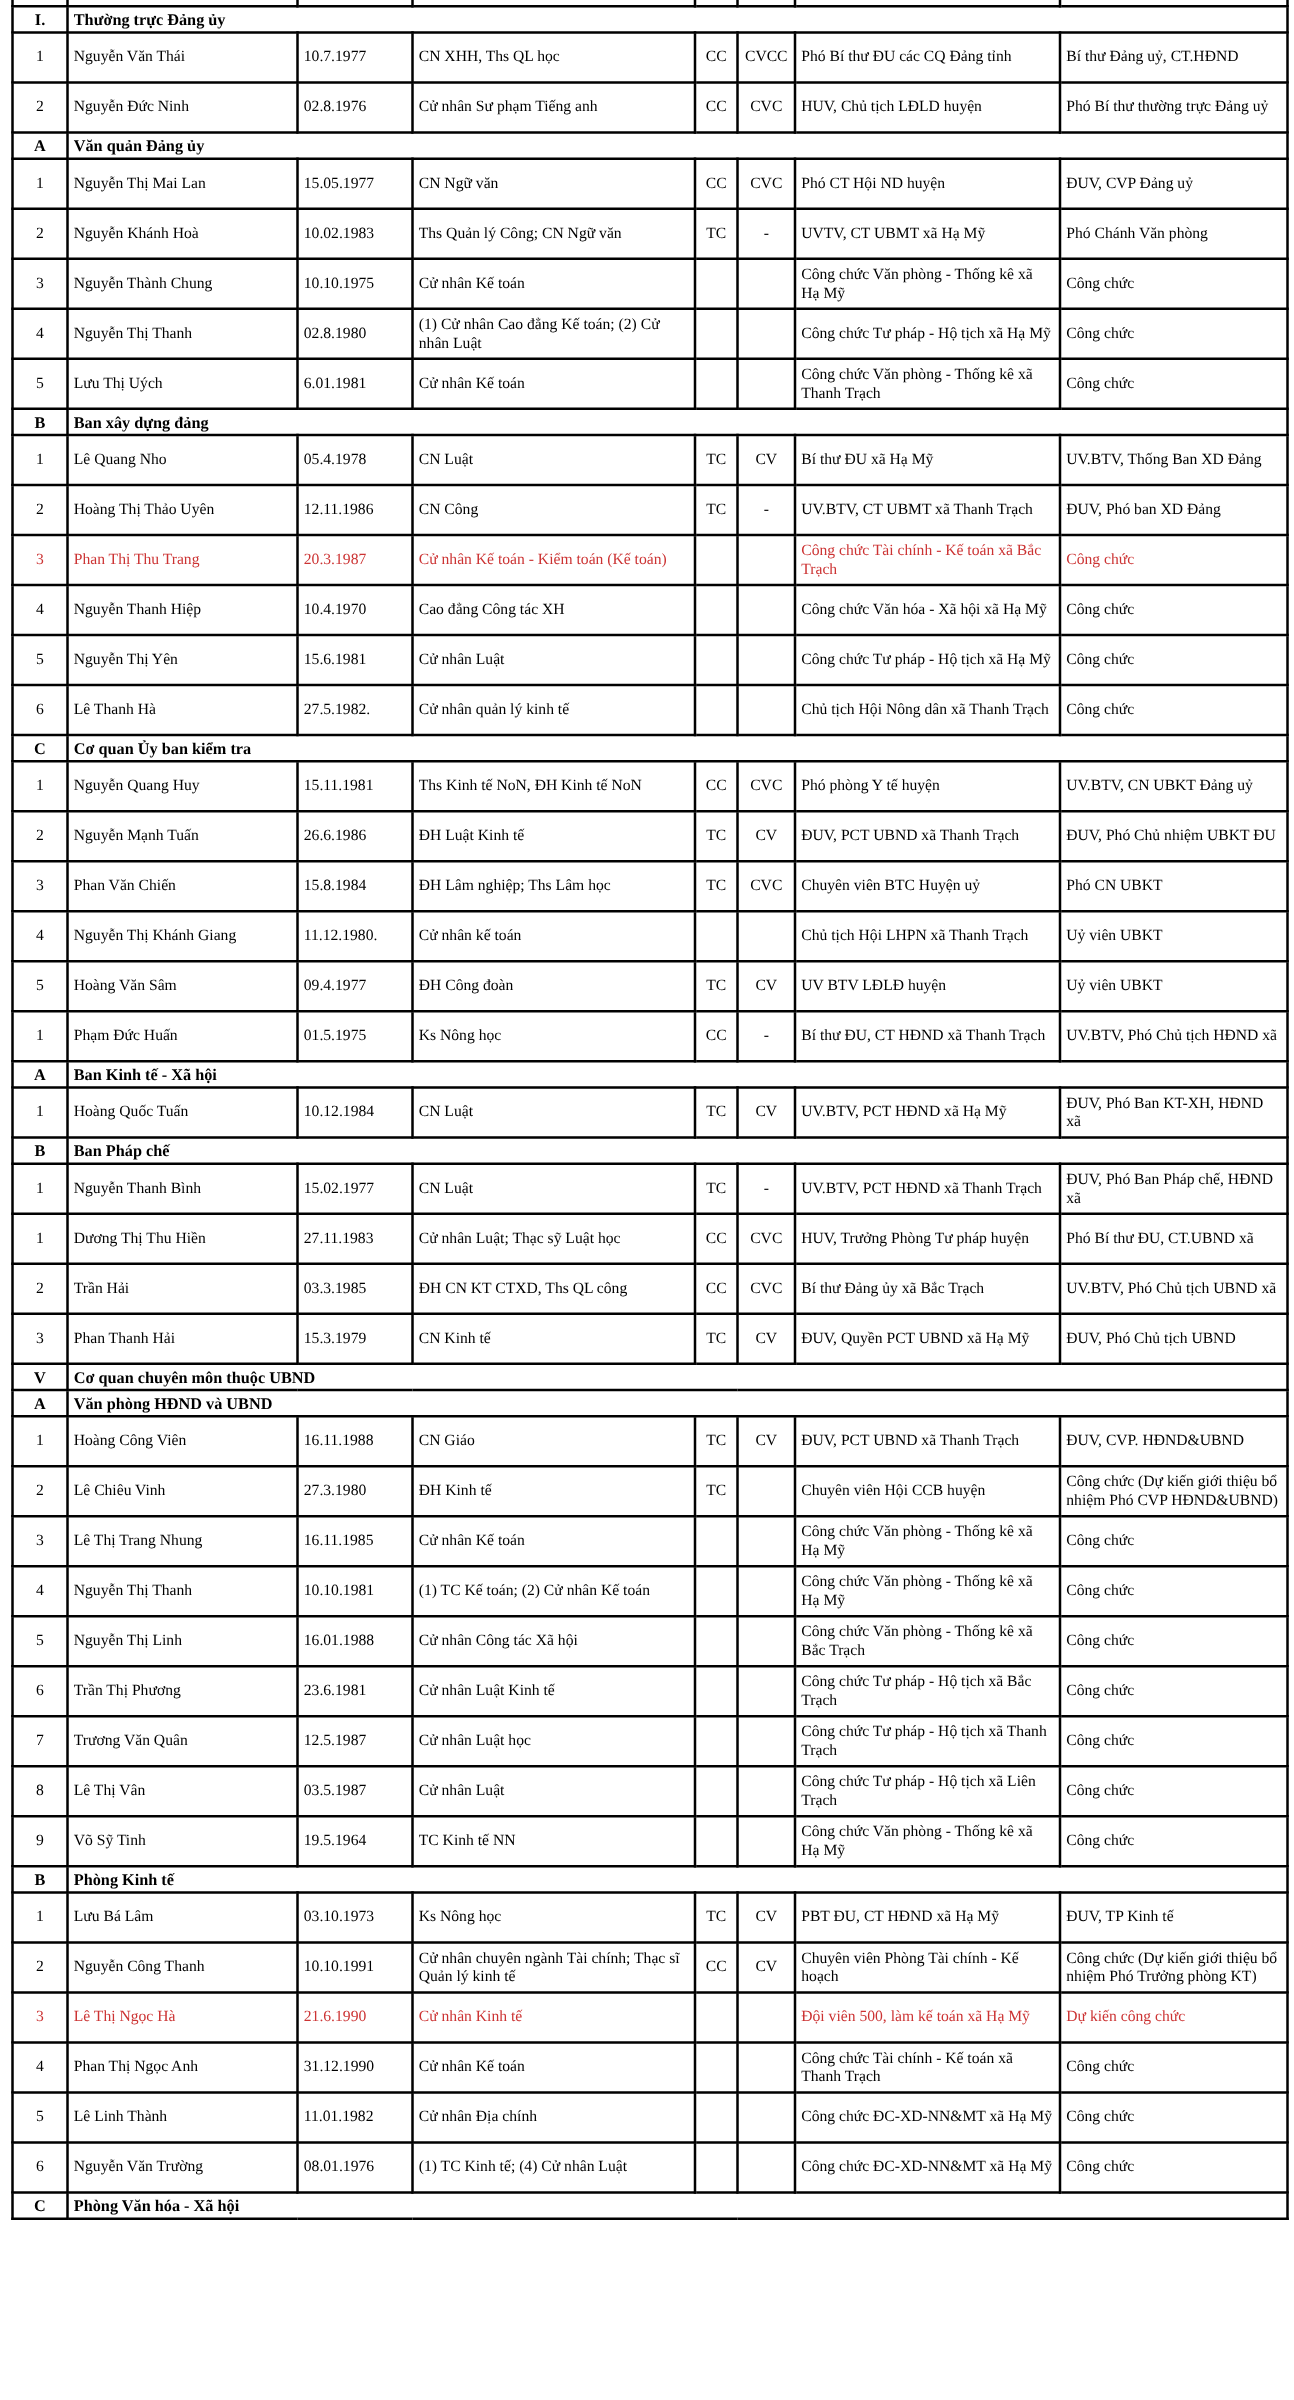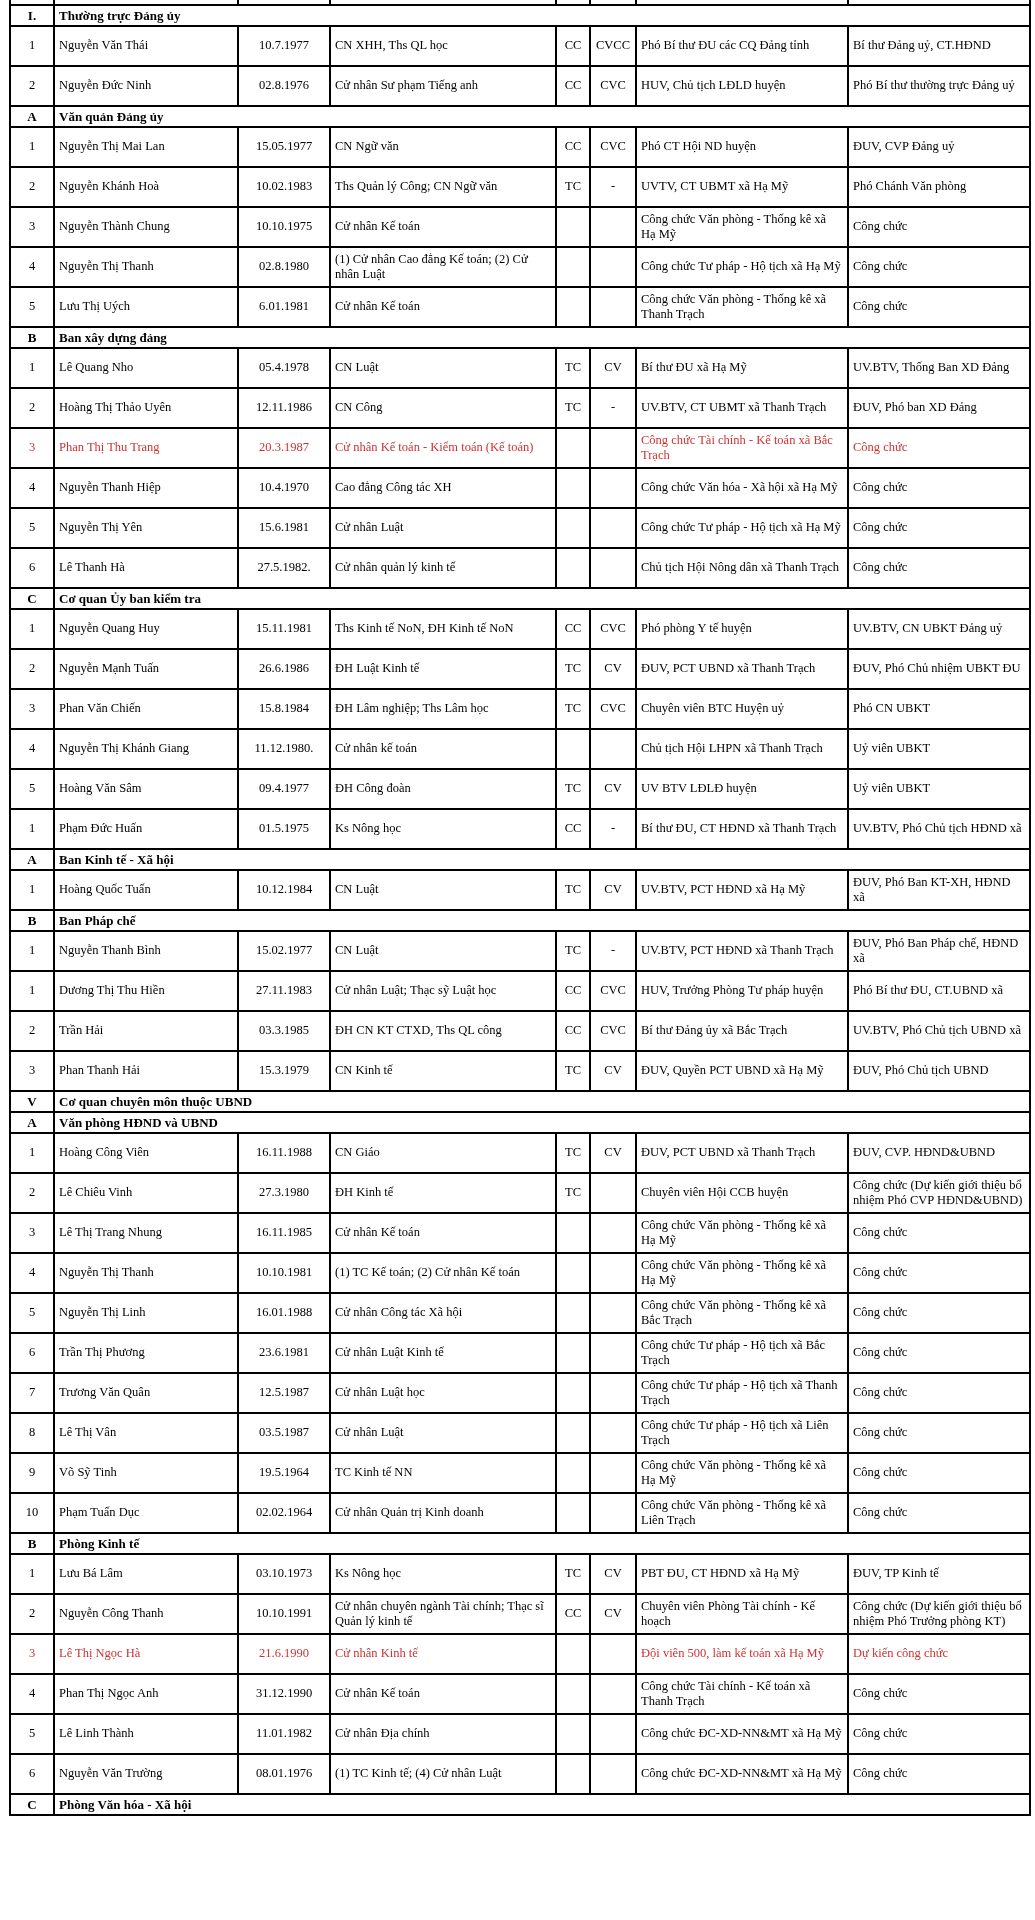--- a/index.html
+++ b/index.html
@@ -26,21 +26,21 @@
     line-height:1.22;
     overflow:hidden;
     word-wrap:break-word;
   }
   tr.spacer td { height:4px; border-top:none; padding:0; }
   tr.section td { height:17px; font-weight:bold; font-size:13px; }
   tr.section td.c-stt { text-align:center; }
   tr.data td { height:36px; }
   td.c-stt { text-align:center; padding:1px 1px; }
   td.c-r1, td.c-r2 { text-align:center; padding:1px 1px; }
-  td.c-date { text-align:center; padding-right:3px;margin-top:43px; }
+  td.c-date { text-align:left; padding-right:3px;margin-top:43px; }
   td.c-name, td.c-edu, td.c-pos, td.c-note { text-align:left; }
   tr.red td { color:#cc3333; }
 </style>
 </head>
 <body>
 
 <div class="page">
   <table class="roster">
     <colgroup>
       <col style="width:44px">
@@ -418,30 +418,20 @@
         <tr class="data">
           <td class="c-stt">9</td>
           <td class="c-name">Võ Sỹ Tinh</td>
           <td class="c-date">19.5.1964</td>
           <td class="c-edu">TC Kinh tế NN</td>
           <td class="c-r1"></td>
           <td class="c-r2"></td>
           <td class="c-pos">Công chức Văn phòng - Thống kê xã Hạ Mỹ</td>
           <td class="c-note">Công chức</td>
         </tr>
-        <tr class="data">
-          <td class="c-stt">10</td>
-          <td class="c-name">Phạm Tuấn Dục</td>
-          <td class="c-date">02.02.1964</td>
-          <td class="c-edu">Cử nhân Quản trị Kinh doanh</td>
-          <td class="c-r1"></td>
-          <td class="c-r2"></td>
-          <td class="c-pos">Công chức Văn phòng - Thống kê xã Liên Trạch</td>
-          <td class="c-note">Công chức</td>
-        </tr>
         <tr class="section">
           <td class="c-stt">B</td>
           <td colspan="7">Phòng Kinh tế</td>
         </tr>
         <tr class="data">
           <td class="c-stt">1</td>
           <td class="c-name">Lưu Bá Lâm</td>
           <td class="c-date">03.10.1973</td>
           <td class="c-edu">Ks Nông học</td>
           <td class="c-r1">TC</td>

